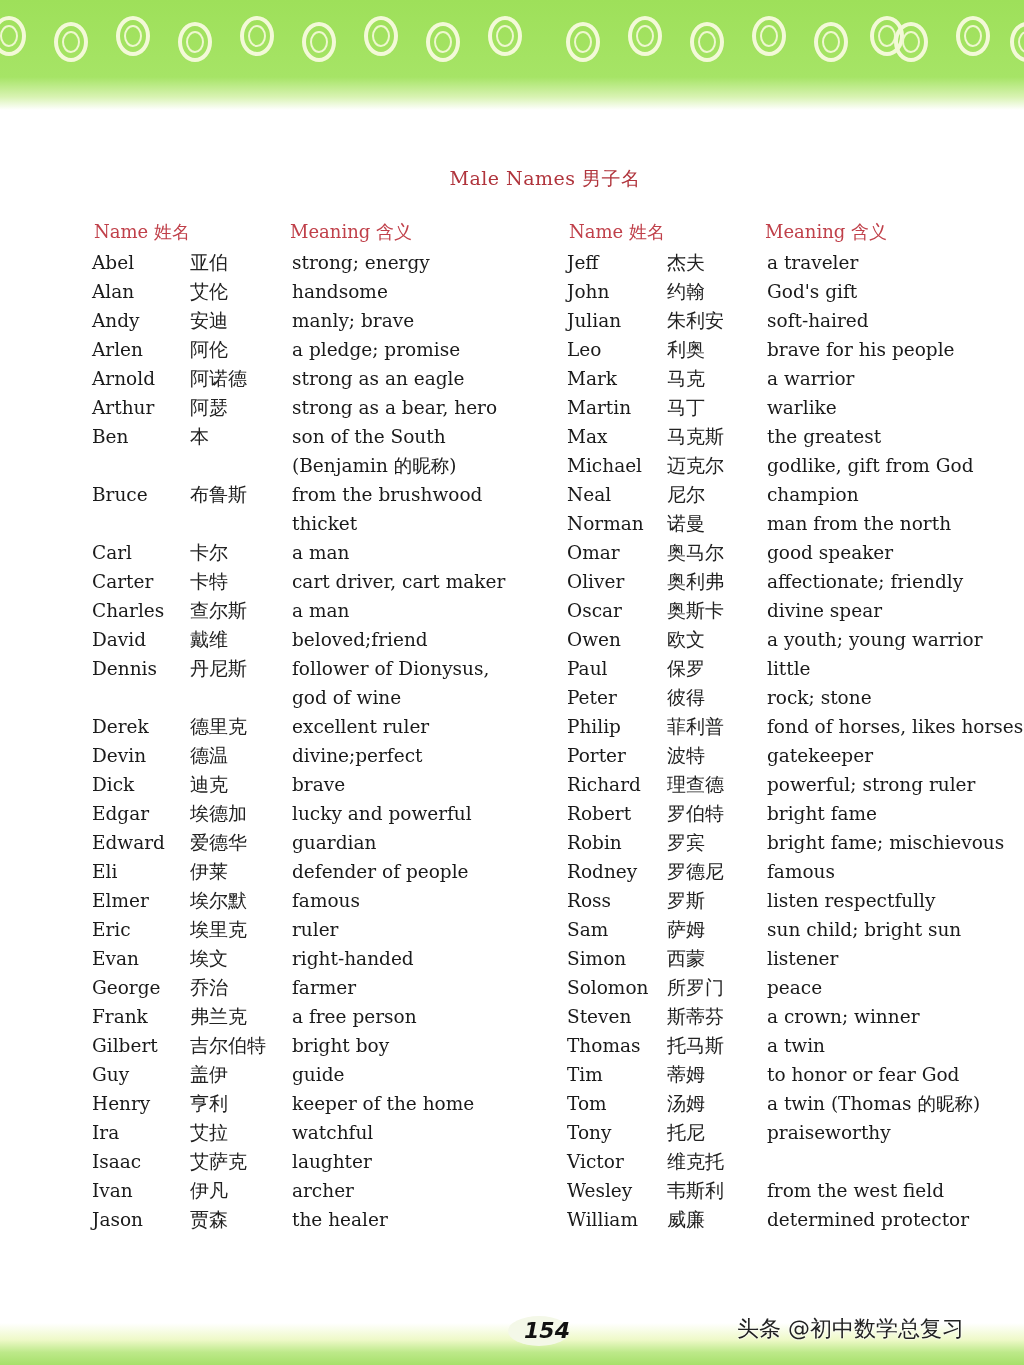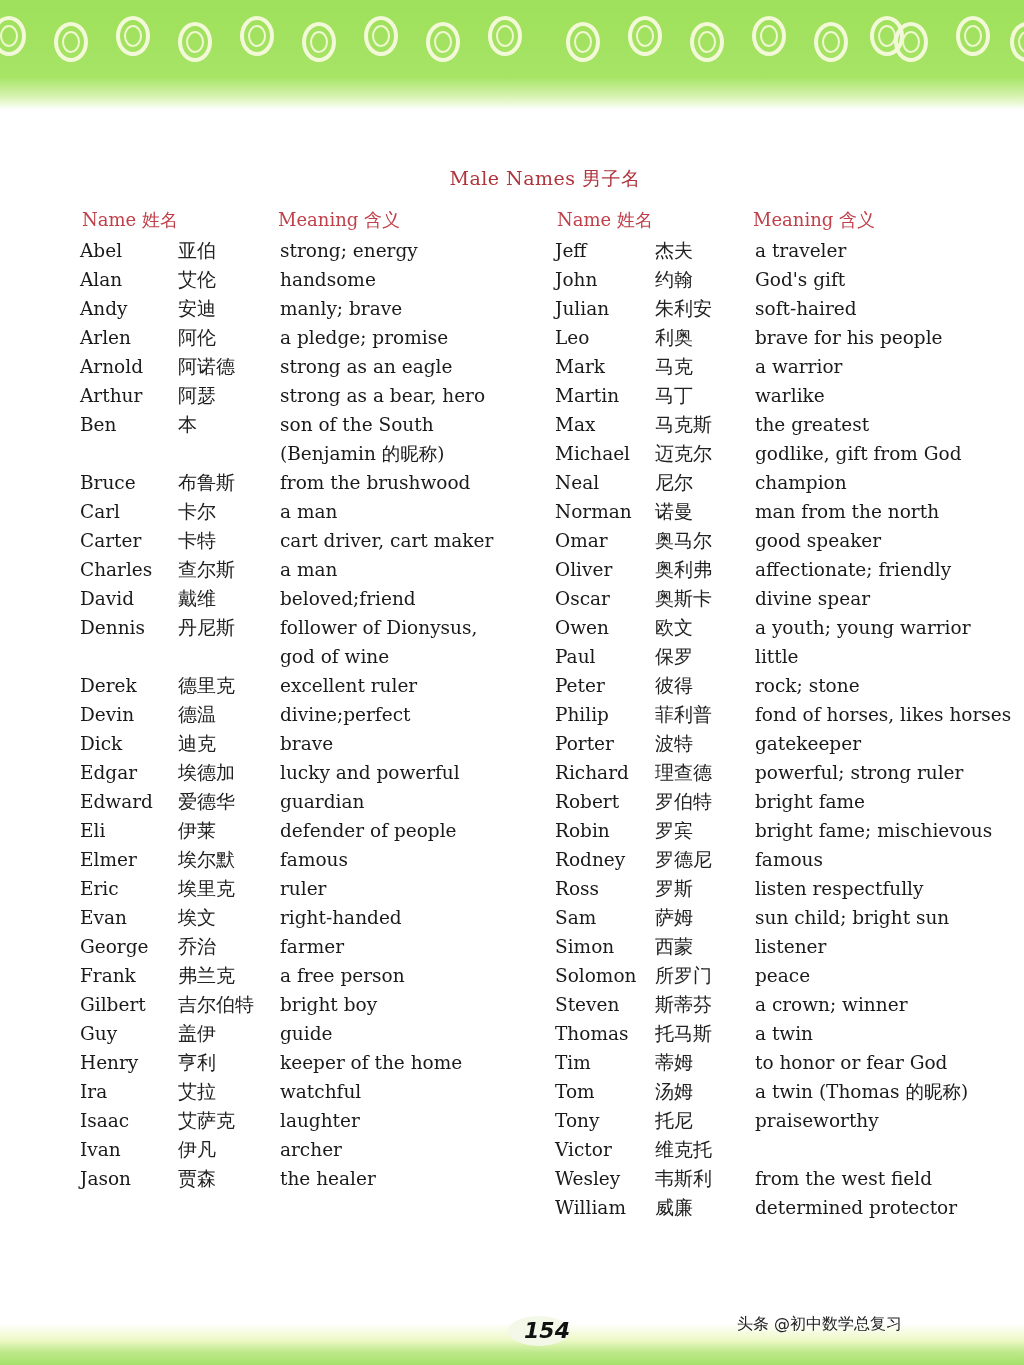--- a/index.html
+++ b/index.html
@@ -22,40 +22,40 @@
     border-radius: 50%; border: 2px solid #eef7cf;
   }
   .bottom-band {
     position: absolute; left: 0; bottom: 0; width: 1024px; height: 42px;
     background: linear-gradient(to bottom, #ffffff 0%, #eef9c8 40%, #bde98a 70%, #a6e06a 100%);
   }
   .title {
     position: absolute; top: 166px; left: 0; width: 1090px; text-align: center;
     color: #b0343c; font-size: 19px; letter-spacing: 0.5px;
   }
-  .col-block { position: absolute; top: 208px; width: 470px; }
+  .col-block { position: absolute; top: 220px; width: 470px; margin-left: 12px; }
   .col-left { left: 80px; }
   .col-right { left: 555px; }
   .hdr { position: relative; height: 28px; color: #c0404a; font-size: 18px; }
   .hdr .h-name { position: absolute; left: 2px; top: 0; }
   .hdr .h-meaning { position: absolute; left: 198px; top: 0; }
   .row { position: relative; height: 29px; font-size: 18.5px; line-height: 29px; white-space: nowrap; }
   .row .en { position: absolute; left: 0; }
   .row .zh { position: absolute; left: 98px; font-family: "DejaVu Sans", sans-serif; font-size: 19px; color: #222; }
   .row .mean { position: absolute; left: 200px; }
   .col-right .row .zh { left: 100px; text-align: center; }
   .page-num {
     position: absolute; left: 508px; top: 1316px; width: 62px; height: 30px;
     border-radius: 50%; background: #f4f8e8;
     font-family: "DejaVu Sans", sans-serif; font-weight: bold; font-style: italic;
     font-size: 22px; text-align: right; line-height: 30px; color: #111;
   }
   .watermark {
     position: absolute; left: 737px; top: 1314px;
-    font-family: "DejaVu Sans", sans-serif; font-size: 16px; color: #222;
+    font-family: "DejaVu Sans", sans-serif; font-size: 22px; color: #222;
     text-shadow: 0 0 2px #fff, 0 0 2px #fff;
   }
 </style>
 </head>
 <body>
 
 <div class="top-band" id="topband">
     <div class="ring" style="left: -8px; top: 16px;"></div>
     <div class="ring" style="left: 54px; top: 22px;"></div>
     <div class="ring" style="left: 116px; top: 16px;"></div>
@@ -123,20 +123,25 @@
         <span class="en"></span>
         <span class="zh"></span>
         <span class="mean">(Benjamin 的昵称)</span>
       </div>
       <div class="row">
         <span class="en">Bruce</span>
         <span class="zh">布鲁斯</span>
         <span class="mean">from the brushwood</span>
       </div>
       <div class="row">
+        <span class="en"></span>
+        <span class="zh"></span>
+        <span class="mean">thicket</span>
+      </div>
+      <div class="row">
         <span class="en">Carl</span>
         <span class="zh">卡尔</span>
         <span class="mean">a man</span>
       </div>
       <div class="row">
         <span class="en">Carter</span>
         <span class="zh">卡特</span>
         <span class="mean">cart driver, cart maker</span>
       </div>
       <div class="row">

